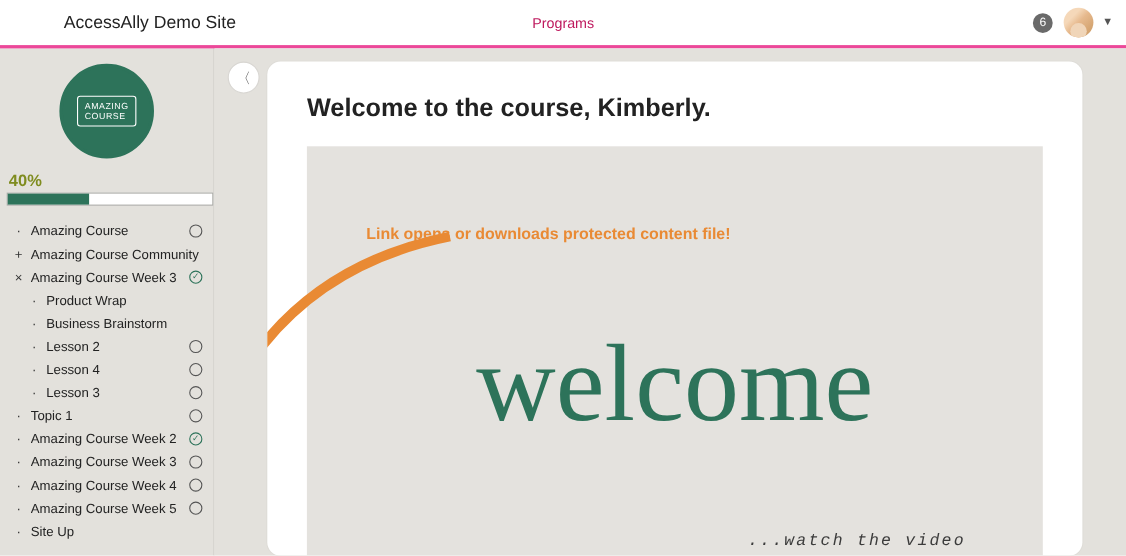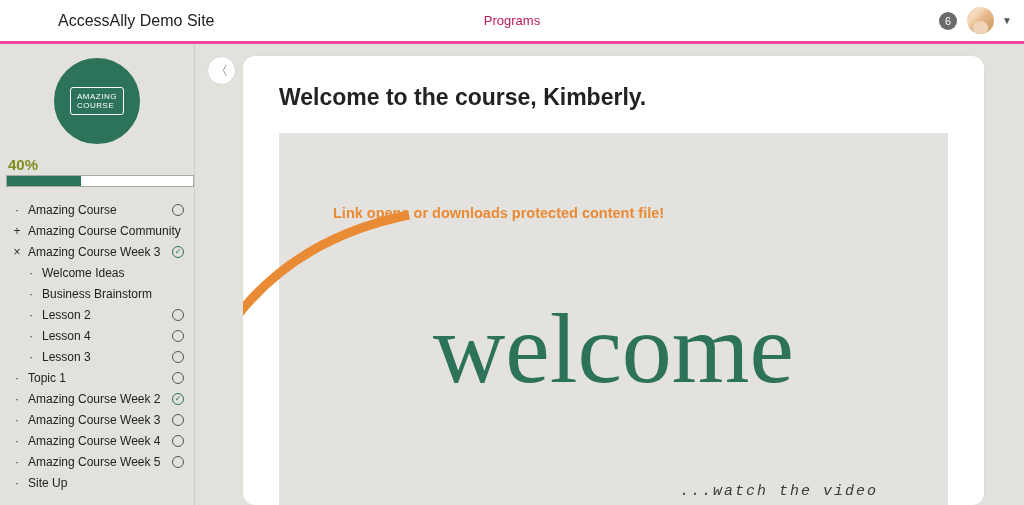--- a/index.html
+++ b/index.html
@@ -93,21 +93,21 @@
         <li>
           <div class="nav-item">
             <span class="mk">×</span>
             <span class="lbl">Amazing Course Week 3</span>
             <span class="stat done">✓</span>
           </div>
         </li>
         <li class="nav-sub">
           <div class="nav-item">
             <span class="mk">·</span>
-            <span class="lbl">Welcome Ideas</span>
+            <span class="lbl">Product Wrap</span>
           </div>
         </li>
         <li class="nav-sub">
           <div class="nav-item">
             <span class="mk">·</span>
             <span class="lbl">Business Brainstorm</span>
           </div>
         </li>
         <li class="nav-sub">
           <div class="nav-item">

